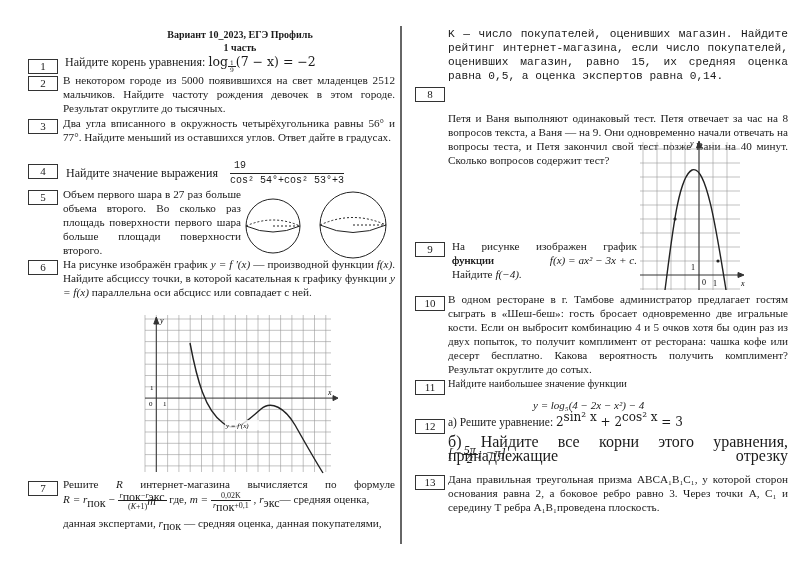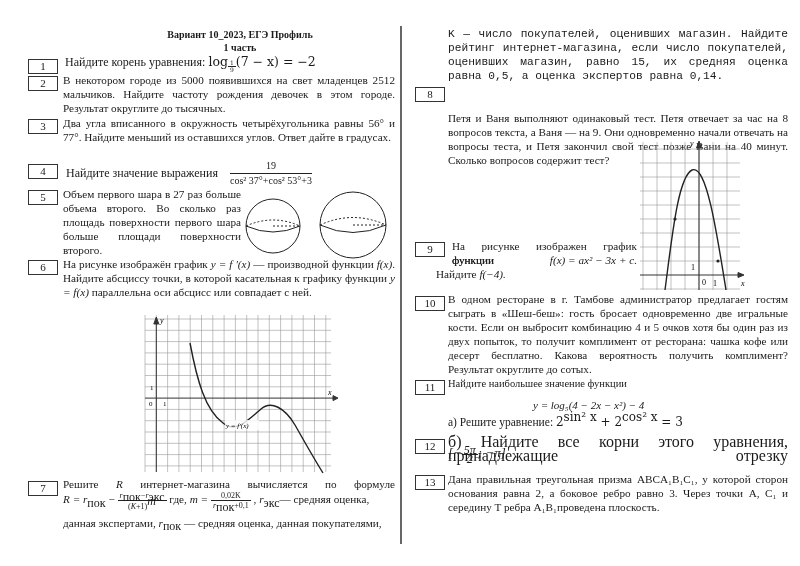--- a/index.html
+++ b/index.html
@@ -9,21 +9,21 @@
   .num-box { position: absolute; width: 30px; height: 15px; border: 1px solid #333; font-size: 11px; line-height: 13px; text-align: center; background: #fff; }
   .txt { position: absolute; text-align: justify; }
   .title { position: absolute; left: 100px; width: 280px; text-align: center; font-weight: bold; font-size: 10px; line-height: 14px; }
   .divider { position: absolute; left: 400px; top: 26px; width: 1.5px; height: 518px; background: #666; }
   i.m { font-style: italic; }
   sup, sub { font-size: 12px; line-height: 0; }
   .frac { display: inline-block; vertical-align: middle; text-align: center; font-size: 8px; line-height: 9px; }
   .frac .n { display: block; border-bottom: 1px solid #222; padding: 0 2px; }
   .frac .d { display: block; padding: 0 2px; }
   .mathbig { font-family: "DejaVu Serif", serif; font-size: 12.5px; }
-  .frac4 { position: absolute; left: 230px; top: 160px; text-align: center; font-family: Liberation Serif, serif; font-size: 10px; line-height: 12px; }
+  .frac4 { position: absolute; left: 230px; top: 160px; font-family: Liberation Mono, monospace; font-size: 10px; line-height: 12px; }
   .frac4 .n { display: block; border-bottom: 1px solid #222; padding: 0 4px 1px; }
   .frac4 .d { display: block; padding-top: 1px; }
   svg { position: absolute; overflow: visible; }
 </style>
 </head>
 <body>
 
 <div class="title" style="top:28px;">Вариант 10_2023, ЕГЭ Профиль</div>
 <div class="title" style="top:41px;">1 часть</div>
 
@@ -37,21 +37,21 @@
 <div class="num-box" style="left:28px;top:76px;">2</div>
 <div class="txt" style="left:63px;top:73px;width:332px;">В некотором городе из 5000 появившихся на свет младенцев 2512 мальчиков. Найдите частоту рождения девочек в этом городе. Результат округлите до тысячных.</div>
 
 <div class="num-box" style="left:28px;top:119px;">3</div>
 <div class="txt" style="left:63px;top:116px;width:332px;">Два угла вписанного в окружность четырёхугольника равны 56° и 77°. Найдите меньший из оставшихся углов. Ответ дайте в градусах.</div>
 
 <div class="num-box" style="left:28px;top:164px;">4</div>
 <div class="txt" style="left:66px;top:166px;width:170px;font-size:12px;">Найдите значение выражения</div>
 <div class="frac4">
   <span class="n">19</span>
-  <span class="d">cos² 37°+cos² 53°+3</span>
+  <span class="d">cos² 54°+cos² 53°+3</span>
 </div>
 
 <div class="num-box" style="left:28px;top:190px;">5</div>
 <div class="txt" style="left:63px;top:187px;width:178px;">Объем первого шара в 27 раз больше объема второго. Во сколько раз площадь поверхности первого шара больше площади поверхности второго.</div>
 <svg style="left:245px;top:190px;" width="150" height="70" viewBox="0 0 150 70">
   <g fill="none" stroke="#222" stroke-width="1">
     <circle cx="28" cy="36" r="27"></circle>
     <path d="M1 36 Q28 48 55 36"></path>
     <path d="M1 36 Q28 24 55 36" stroke-dasharray="2,2"></path>
     <line x1="28" y1="36" x2="55" y2="36" stroke-dasharray="2,2"></line>
@@ -170,32 +170,32 @@
   <text x="62" y="143" font-size="8" font-family="Liberation Serif, serif">0</text>
   <text x="73" y="144" font-size="8" font-family="Liberation Serif, serif">1</text>
   <text x="51" y="128" font-size="8" font-family="Liberation Serif, serif">1</text>
 </svg>
 
 <div class="num-box" style="left:415px;top:242px;">9</div>
 <div class="txt" style="left:452px;top:239px;width:185px;text-align-last:justify;">На рисунке изображен график функции</div>
 <div class="txt" style="left:452px;top:253px;width:185px;">
   <span>функции</span><i class="m" style="position:absolute;right:0;">f(x) = ax² − 3x + c.</i>
 </div>
-<div class="txt" style="left:436px;top:267px;width:185px;">
+<div class="txt" style="left:452px;top:267px;width:185px;">
   <span>Найдите </span><i class="m">f(−4).</i>
 </div>
 
 <div class="num-box" style="left:415px;top:296px;">10</div>
 <div class="txt" style="left:448px;top:292px;width:340px;">В одном ресторане в г. Тамбове администратор предлагает гостям сыграть в «Шеш-беш»: гость бросает одновременно две игральные кости. Если он выбросит комбинацию 4 и 5 очков хотя бы один раз из двух попыток, то получит комплимент от ресторана: чашка кофе или десерт бесплатно. Какова вероятность получить комплимент? Результат округлите до сотых.</div>
 
 <div class="num-box" style="left:415px;top:380px;">11</div>
 <div class="txt" style="left:448px;top:377px;width:340px;font-size:10.5px;">Найдите наибольшее значение функции</div>
 <div class="abs" style="left:533px;top:398px;font-style:italic;font-size:11px;">y = log₅(4 − 2x − x²) − 4</div>
 
-<div class="num-box" style="left:415px;top:419px;margin-top:20px;">12</div>
+<div class="num-box" style="left:415px;top:419px;">12</div>
 <div class="txt" style="left:448px;top:415px;width:340px;font-size:11.5px;">
   <span>а) Решите уравнение: </span><span style="font-family:'DejaVu Serif',serif;font-size:12px;">2<sup>sin² x</sup> + 2<sup>cos² x</sup> = 3</span>
 </div>
 <div class="txt" style="left:448px;top:435px;width:340px;text-align-last:justify;font-size:16px;">б) Найдите все корни этого уравнения, принадлежащие отрезку</div>
 <div class="abs" style="left:448px;top:446px;font-style:italic;font-size:13px;white-space:nowrap;">
   [−<span class="frac" style="font-size:12px;line-height:8px;"><span class="n">5π</span><span class="d">2</span></span>; −π]
 </div>
 
 <div class="num-box" style="left:415px;top:475px;">13</div>
 <div class="txt" style="left:448px;top:472px;width:340px;">Дана правильная треугольная призма ABCA₁B₁C₁, у которой сторон основания равна 2, а боковое ребро равно 3. Через точки A, C₁ и середину T ребра A₁B₁проведена плоскость.</div>

